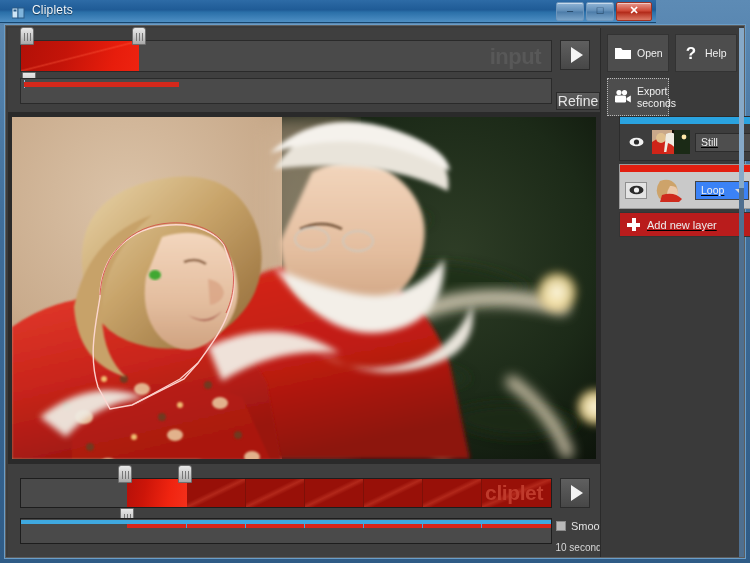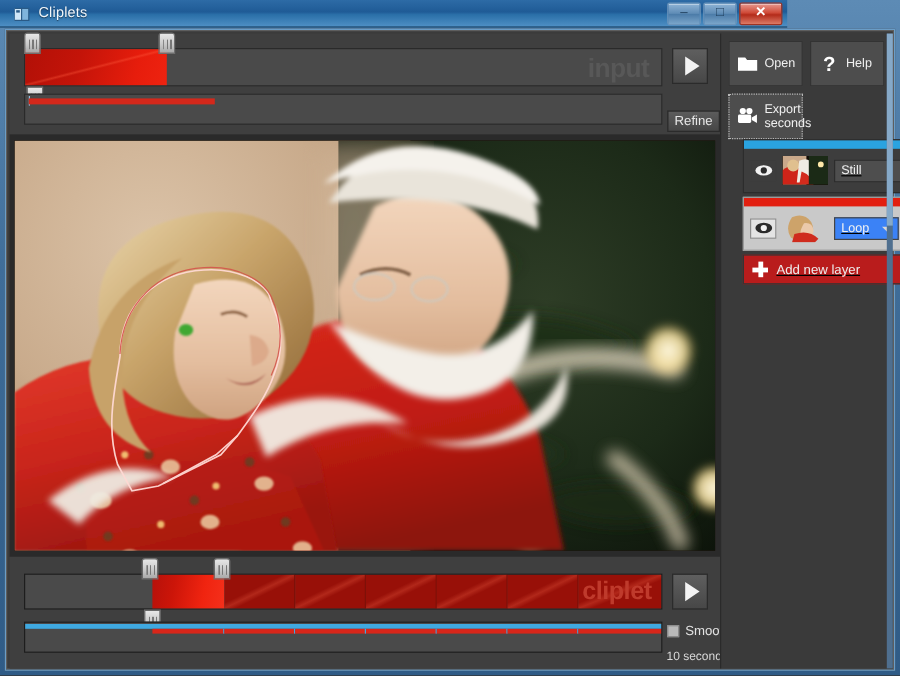--- a/index.html
+++ b/index.html
@@ -108,21 +108,21 @@
   }
   .playbtn .tri{
     width:0;height:0;border-left:12px solid #f3f3f3;
     border-top:8px solid transparent;border-bottom:8px solid transparent;
     margin-left:3px;
   }
   .refinebtn{
     position:absolute;left:548px;top:64px;width:44px;height:18px;
     background:linear-gradient(180deg,#5c5c5c 0%,#464646 100%);
     border:1px solid #2b2b2b;box-sizing:border-box;
-    color:#e6e6e6;font-size:11px;text-align:center;line-height:16px;
+    color:#e6e6e6;font-size:14px;text-align:center;line-height:16px;
   }
   .secs{
     position:absolute;left:544px;top:86px;width:60px;
     color:#d8d8d8;font-size:10px;text-align:center;
   }
 
   
   .canvaswrap{
     position:absolute;left:0;top:84px;width:592px;height:352px;
     background:#2a2a2a;overflow:hidden;

